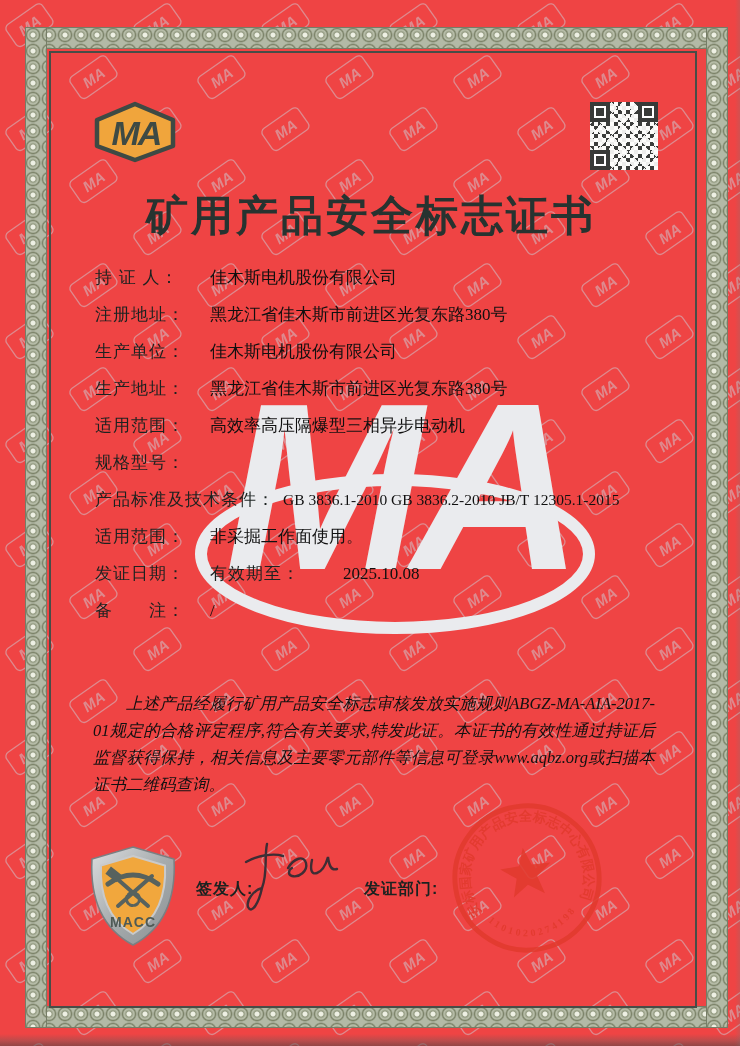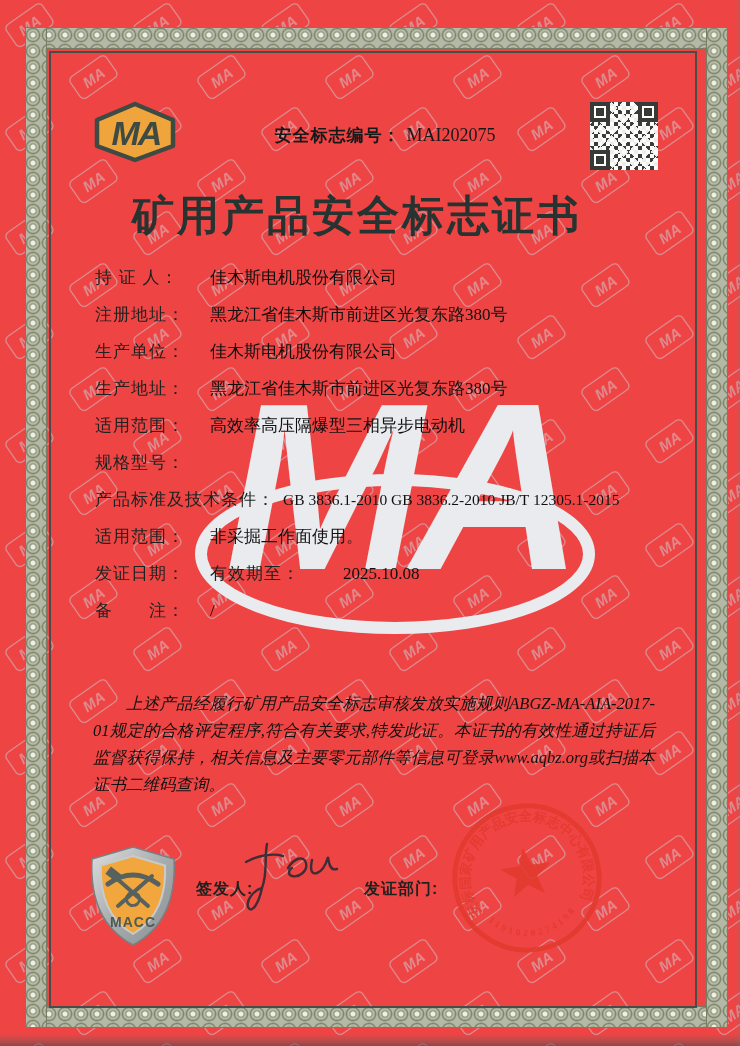--- a/index.html
+++ b/index.html
@@ -27,21 +27,21 @@
       font-size:17px;color:#15191a;}
   .mark-number .lab{font-weight:bold;letter-spacing:1px;}
   .mark-number .num{font-family:"Liberation Serif",serif;font-size:18px;margin-left:6px;}
   .qr{position:absolute;left:590px;top:102px;width:68px;height:68px;z-index:2;
       background:repeating-conic-gradient(from 45deg,rgba(252,252,250,.92) 0% 25%,rgba(60,62,60,0) 0% 50%),
                  repeating-conic-gradient(#3b3d3b 0% 25%,#fcfcfa 0% 50%);
       background-size:11px 11px,8px 8px;}
   .finder{position:absolute;width:12px;height:12px;border:4px solid #383a38;background:#fff;}
   .finder::after{content:"";position:absolute;inset:2px;background:#383a38;}
   .finder.tl{left:0;top:0;} .finder.tr{right:0;top:0;} .finder.bl{left:0;bottom:0;}
-  .title{position:absolute;left:35px;top:188px;width:644px;text-align:center;z-index:2;
+  .title{position:absolute;left:49px;top:188px;width:644px;text-align:center;z-index:2;
       font-family:"Liberation Serif",serif;font-weight:bold;font-size:42px;
       letter-spacing:3px;color:#273330;}
   
   .rows{position:absolute;left:95px;top:259px;right:56px;z-index:2;}
   .row{display:flex;align-items:center;height:37px;font-size:17px;white-space:nowrap;}
   .row .lab{font-weight:normal;color:#1b2220;min-width:115px;letter-spacing:1px;}
   .row.wide .lab{min-width:0;margin-right:8px;}
   .row .val{color:#101010;font-family:"Liberation Serif",serif;}
   .row.wide .val{font-size:15.5px;}
   .val-issue{width:200px;}
@@ -94,23 +94,20 @@
   <div class="ornate bottom"></div>
   <div class="ornate left"></div>
   <div class="ornate right"></div>
   <div class="frame"></div>
 
   <svg class="logo-ma" width="86" height="62" viewBox="0 0 86 62">
     <polygon points="43,3 81,19 81,45 43,59 5,45 5,19" fill="#F0A53C" stroke="#3E4A44" stroke-width="4.5" stroke-linejoin="round"></polygon>
     <text x="44" y="44" text-anchor="middle" font-family="Liberation Sans, sans-serif" font-style="italic" font-weight="900" font-size="34" letter-spacing="-2" fill="#3E4A44">MA</text>
   </svg>
 
-  <div class="mark-number">
-    <span class="lab">安全标志编号：</span><span class="num">MAI202075</span>
-  </div>
 
   <div class="qr">
     <div class="finder tl"></div>
     <div class="finder tr"></div>
     <div class="finder bl"></div>
   </div>
 
   <div class="title">矿用产品安全标志证书</div>
 
   <div class="rows">

